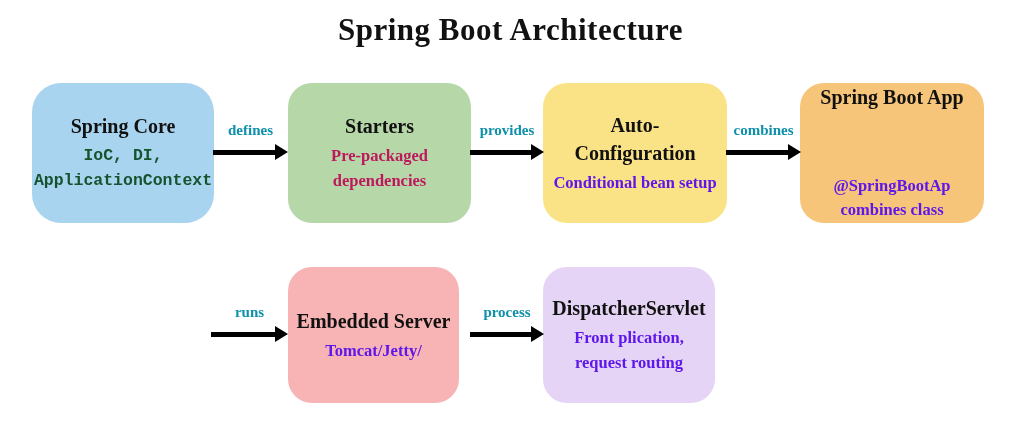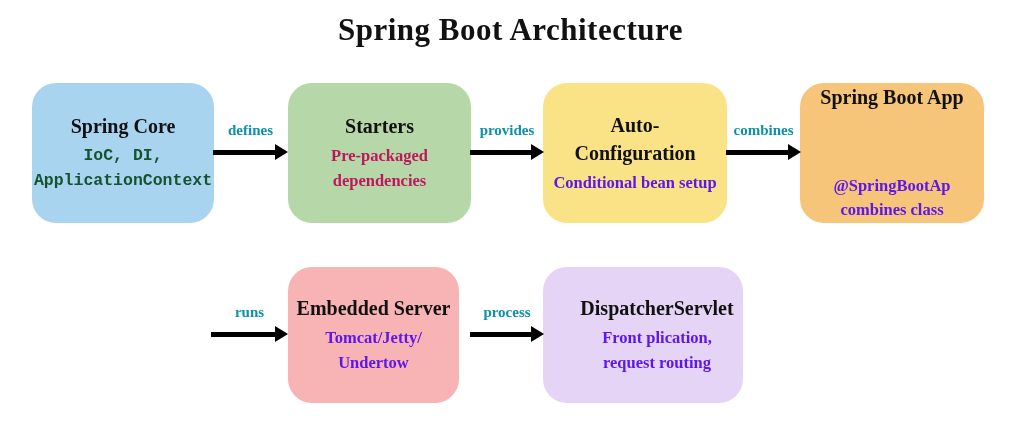--- a/index.html
+++ b/index.html
@@ -39,27 +39,27 @@
     margin-bottom: 4px;
   }
   .node-subtitle {
     font-size: 16.5px;
     font-weight: bold;
     line-height: 1.5;
   }
   .tline, .sline { display: block; }
 
   
-  .n1 { left: 32px;  top: 83px;  width: 182px; height: 140px; }
+  .n1 { left: 32px;  top: 83px;  width: 182px; height: 140px; border-radius: 29px; }
   .n2 { left: 288px; top: 83px;  width: 183px; height: 140px; }
   .n3 { left: 543px; top: 83px;  width: 184px; height: 140px; }
   .n4 { left: 800px; top: 83px;  width: 184px; height: 140px; justify-content: space-between; }
   
   .n5 { left: 288px; top: 267px; width: 171px; height: 136px; }
-  .n6 { left: 543px; top: 267px; width: 172px; height: 136px; padding-left: 28px; }
+  .n6 { left: 543px; top: 267px; width: 172px; height: 136px; }
 
   .connector {
     position: absolute;
     display: flex;
     flex-direction: column;
     align-items: center;
   }
   .clabel {
     font-size: 15px;
     font-weight: bold;
@@ -132,21 +132,20 @@
       <span class="sline">combines class</span>
     </div>
   </div>
 
   <div class="node n5" style="background-color: rgb(248, 180, 180);">
     <div class="node-title">
       <span class="tline">Embedded Server</span>
     </div>
     <div class="node-subtitle" style="color: rgb(94, 23, 235);">
       <span class="sline">Tomcat/Jetty/</span>
-      <span class="sline">Undertow</span>
     </div>
   </div>
 
   <div class="node n6" style="background-color: rgb(229, 212, 245);">
     <div class="node-title">
       <span class="tline">DispatcherServlet</span>
     </div>
     <div class="node-subtitle" style="color: rgb(94, 23, 235);">
       <span class="sline">Front plication,</span>
       <span class="sline">request routing</span>

